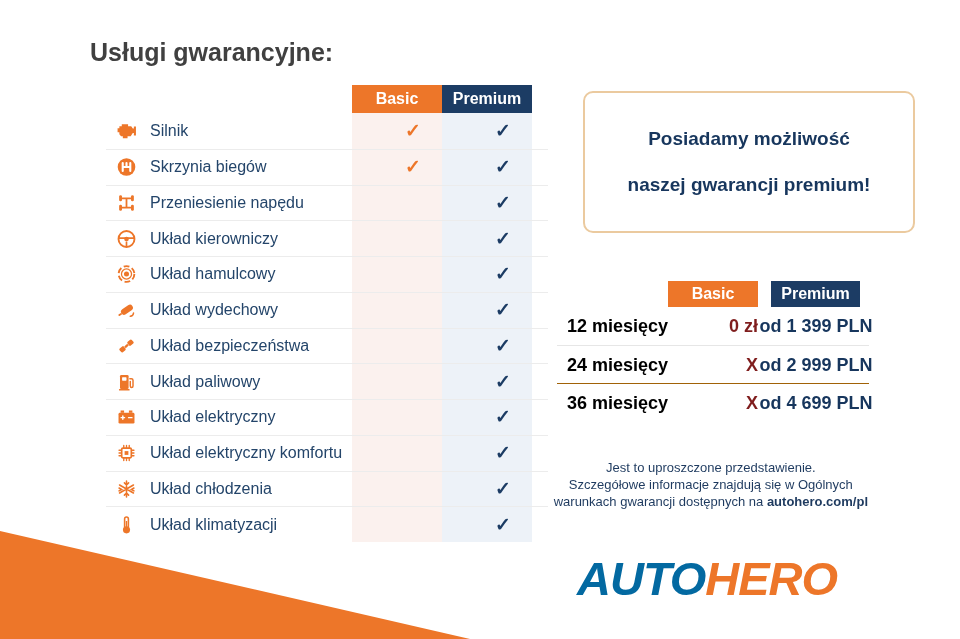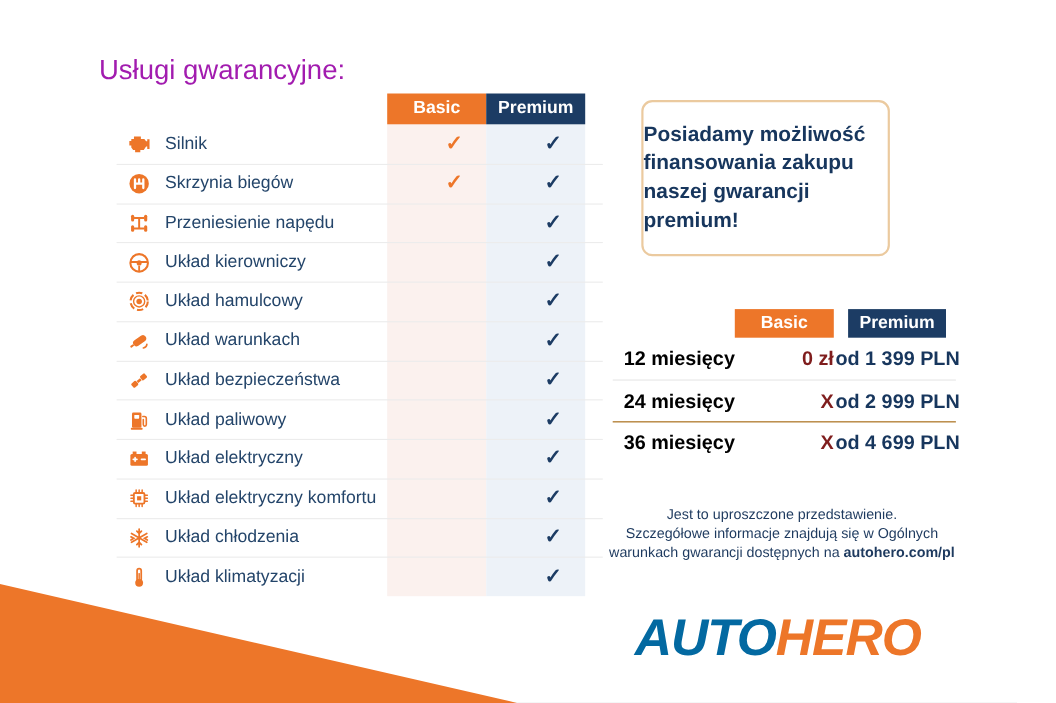--- a/index.html
+++ b/index.html
@@ -1,21 +1,21 @@
 <!DOCTYPE html>
 <html><head>
 <meta charset="utf-8">
 <style>
   html,body{margin:0;padding:0;background:#9aa0a6;}
   .canvas{
     position:relative;width:960px;height:639px;background:#ffffff;overflow:hidden;
     font-family:"Liberation Sans", sans-serif; margin:0 auto;
   }
   
-  .page-title{position:absolute;left:90px;top:50px;font-size:25px;font-weight:normal;color:#a21caf;}
+  .page-title{position:absolute;left:90px;top:38px;font-size:25px;font-weight:bold;color:#404040;}
   
   .wtable{position:absolute;left:90px;top:85px;width:442px;height:457px;}
   .colbg{position:absolute;top:28px;height:429px;width:90px;z-index:0;}
   .colbg.basic{left:262px;background:#FBF1EE;}
   .colbg.premium{left:352px;background:#EDF2F8;}
   .whead{position:absolute;top:0;height:28px;width:90px;line-height:28px;text-align:center;
          color:#fff;font-weight:bold;font-size:16px;z-index:2;}
   .whead.basic{left:262px;background:#ED7629;}
   .whead.premium{left:352px;background:#1C3C64;}
   .wbody{position:absolute;top:28px;left:16px;width:442px;height:429px;z-index:1;}
@@ -23,24 +23,24 @@
   .wrow + .wrow{border-top:1px solid #ECECEC;}
   .wicon{position:absolute;left:10px;top:50%;transform:translateY(-50%);width:21px;height:21px;}
   .wicon svg{width:21px;height:21px;display:block;}
   .wlabel{position:absolute;left:44px;top:50%;transform:translateY(-50%);
           font-size:16px;color:#24456A;white-space:nowrap;}
   .chk{position:absolute;top:50%;transform:translateY(-54%);width:90px;text-align:center;
        font-weight:bold;font-size:19px;}
   .chk.basic{left:262px;color:#ED7629;}
   .chk.premium{left:352px;color:#1C3C64;}
   
-  .promo{position:absolute;left:583px;top:91px;width:226px;height:142px;box-sizing:border-box;
+  .promo{position:absolute;left:583px;top:91px;width:332px;height:142px;box-sizing:border-box;
          border:2px solid #EBCA9F;border-radius:10px;display:flex;flex-direction:column;
-         justify-content:center;color:#17365D;font-weight:bold;
-         font-size:19px;line-height:26px;background:#fff;}
+         justify-content:center;text-align:center;color:#17365D;font-weight:bold;
+         font-size:19px;line-height:26px;background:#fff;gap:20px;}
   
   .pricing{position:absolute;left:557px;top:281px;width:312px;height:146px;}
   .phead{position:absolute;top:0;height:26px;line-height:26px;text-align:center;color:#fff;
          font-weight:bold;font-size:16px;}
   .phead.basic{left:111px;width:90px;background:#ED7629;}
   .phead.premium{left:214px;width:89px;background:#1C3C64;}
   .prow{position:absolute;left:0;width:312px;height:38px;box-sizing:border-box;}
   .prow.r0{top:26px;}
   .prow.r1{top:64px;border-top:1px solid #E6E6E6;}
   .prow.r2{top:102px;border-top:1px solid #a16207;}
@@ -143,21 +143,21 @@
         <div class="wrow">
           <span class="wicon">
             <svg viewBox="0 0 20 20">
               <g transform="rotate(-35 10 10)" fill="#ED7629">
                 <rect x="4.2" y="7.1" width="12.6" height="5.8" rx="2.9"></rect>
                 <rect x="0.8" y="9.2" width="3.6" height="1.7" rx="0.8"></rect>
               </g>
               <path d="M13.6 16c1.8-.2 3-1.4 3.1-3.2" stroke="#ED7629" stroke-width="1.4" fill="none" stroke-linecap="round"></path>
             </svg>
           </span>
-          <span class="wlabel">Układ warunkach</span>
+          <span class="wlabel">Układ wydechowy</span>
           <span class="chk basic"></span>
           <span class="chk premium">✓</span>
         </div>
         <div class="wrow">
           <span class="wicon">
             <svg viewBox="0 0 20 20" fill="#ED7629">
               <g transform="rotate(-40 10 10)">
                 <rect x="2.4" y="7.7" width="5.3" height="4.6" rx="1.1"></rect>
                 <rect x="12.3" y="7.7" width="5.3" height="4.6" rx="1.1"></rect>
                 <rect x="8.1" y="8.9" width="3.8" height="2.2"></rect>
@@ -230,21 +230,20 @@
           </span>
           <span class="wlabel">Układ klimatyzacji</span>
           <span class="chk basic"></span>
           <span class="chk premium">✓</span>
         </div>
       </div>
   </div>
 
   <div class="promo">
     <div>Posiadamy możliwość</div>
-    <div>finansowania zakupu</div>
     <div>naszej gwarancji premium!</div>
   </div>
 
   <div class="pricing">
     <div class="phead basic">Basic</div>
     <div class="phead premium">Premium</div>
     <div id="pricing-rows">
         <div class="prow r0">
           <span class="pterm">12 miesięcy</span>
           <span class="pbasic">0 zł</span>

